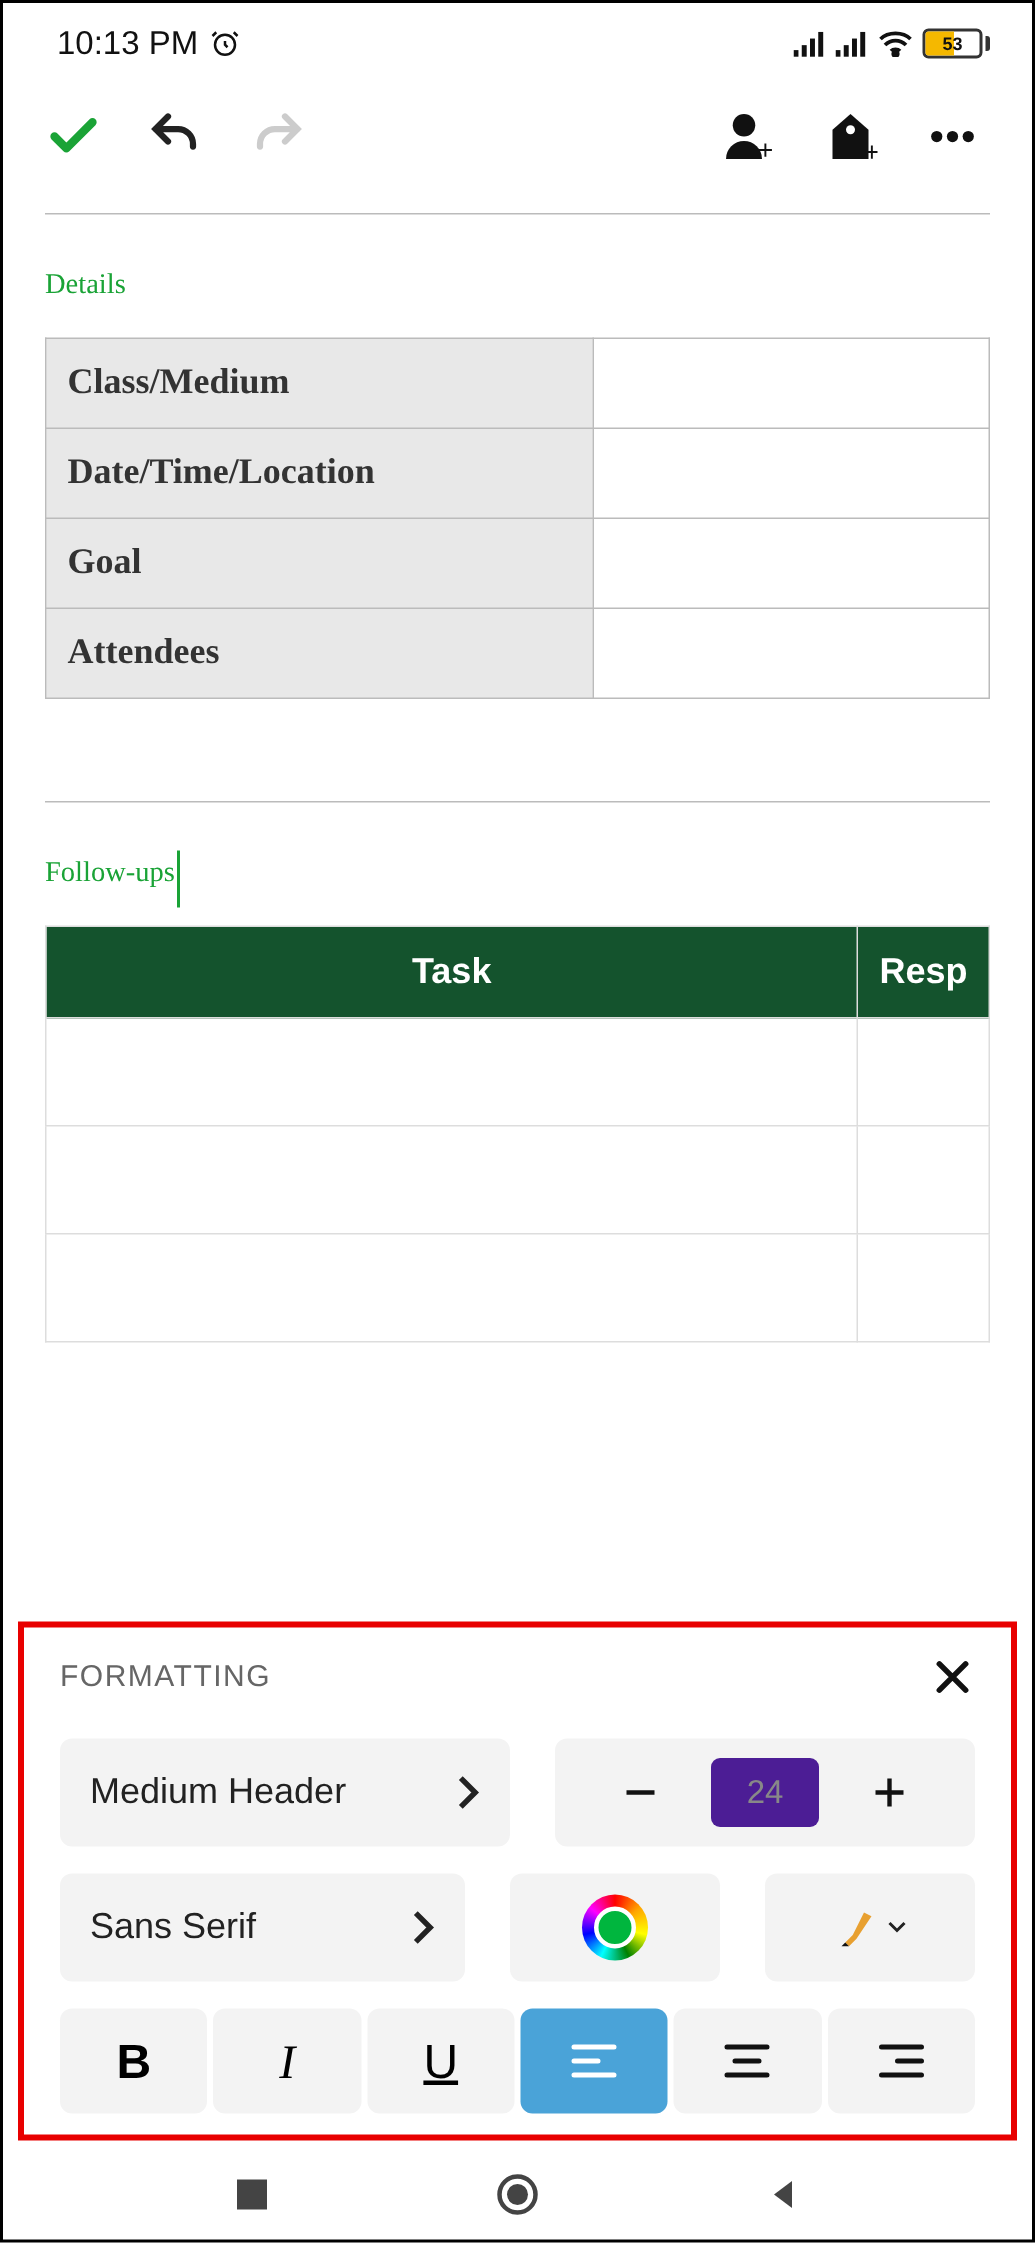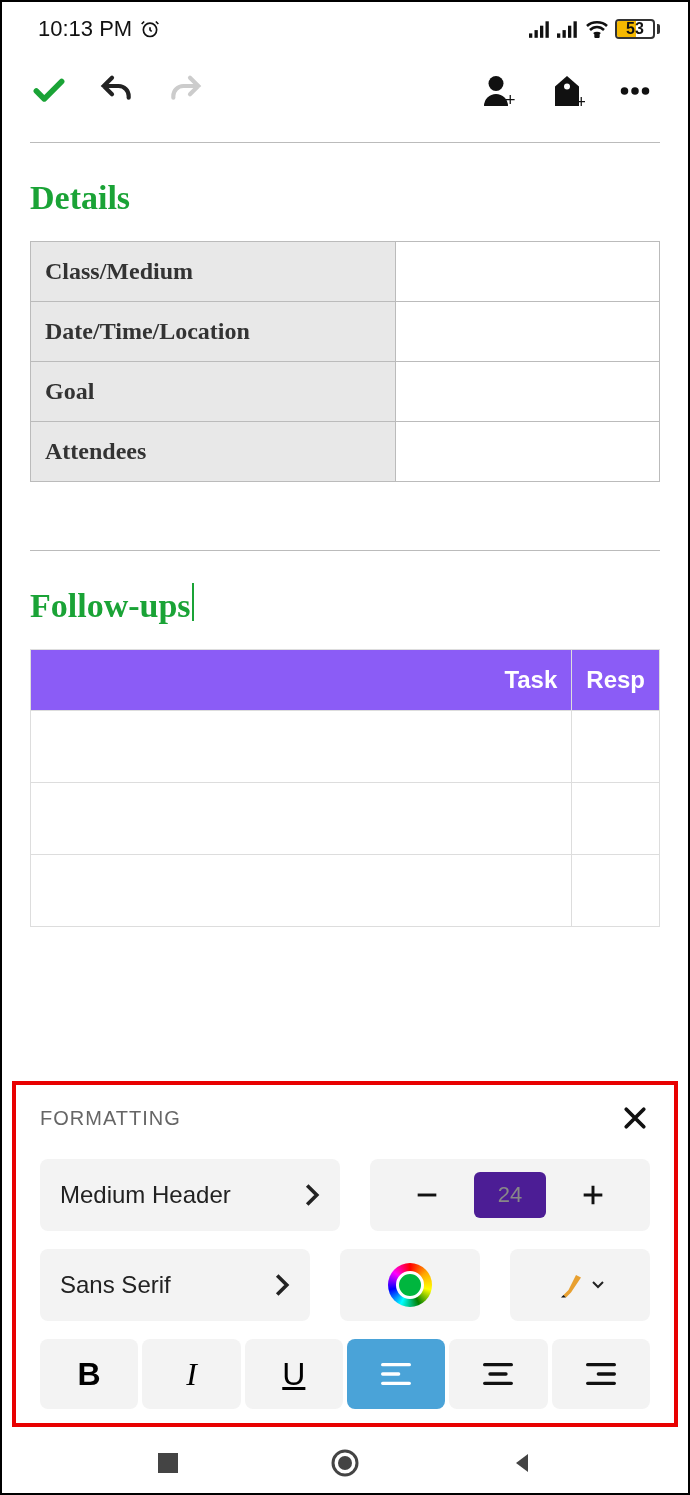--- a/index.html
+++ b/index.html
@@ -23,61 +23,61 @@
     color: #111;
   }
   .status-left { display: flex; align-items: center; gap: 8px; }
   .status-right { display: flex; align-items: center; gap: 6px; }
   .battery { display:flex; align-items:center; gap:2px;}
   .battery-body {
     width: 40px; height: 20px; border: 2px solid #333; border-radius: 4px;
     position: relative; display:flex; align-items:center;
   }
   .battery-fill { background:#f5b800; height:100%; width:53%; border-radius:2px 0 0 2px;}
-  .battery-txt { position:absolute; width:100%; text-align:center; font-size:16px; font-weight:600; color:#111;}
+  .battery-txt { position:absolute; width:100%; text-align:center; font-size:12px; font-weight:600; color:#111;}
   .battery-tip { width:3px; height:10px; background:#333; border-radius:0 2px 2px 0;}
   .toolbar {
     display: flex;
     align-items: center;
     padding: 18px 32px 12px 26px;
     gap: 26px;
   }
   .toolbar-spacer { flex: 1; }
   .tb-btn { width:42px; height:42px; display:flex; align-items:center; justify-content:center; }
   .note-area { padding: 0 28px; }
   .note-title {
     font-size: 40px;
     font-weight: 700;
     color: #222;
     padding: 24px 0 46px 0;
   }
   .hr { border-top: 1px solid #bbb; margin: 18px 0; }
   .section-h {
     color: #1aa336;
-    font-size: 34px;
-    font-weight: 700;
+    font-size: 19px;
+    font-weight: 400;
     padding: 18px 0 24px 0;
     font-family: Georgia, serif;
     position: relative;
   }
   .cursor-after::after {
     content:''; position:absolute; width:2px; height:38px; background:#1aa336; margin-left:1px; top:14px;
   }
   table { border-collapse: collapse; width: 100%; }
   .details-table td {
     border: 1px solid #bbb;
     padding: 16px 14px;
     font-size: 24px;
     font-weight: 600;
     color: #333;
     font-family: Georgia, serif;
   }
   .details-table td:first-child { background:#e8e8e8; width:58%; }
   .follow-table th {
-    background:#8b5cf6; color:#fff; text-align:right; font-size:24px; font-weight:600;
+    background:#14532d; color:#fff; text-align:center; font-size:24px; font-weight:600;
     padding: 16px 14px; border:1px solid #ddd;margin-top:20px;
   }
   .follow-table td { border:1px solid #ddd; padding: 16px 14px; height:72px; }
   .follow-table th.col1 { width:88%; }
   .format-panel {
     position:absolute; left:10px; right:10px; bottom:66px;
     border: 4px solid #e80000;
     background:#fff;
     padding: 18px 24px 14px 24px;
   }

